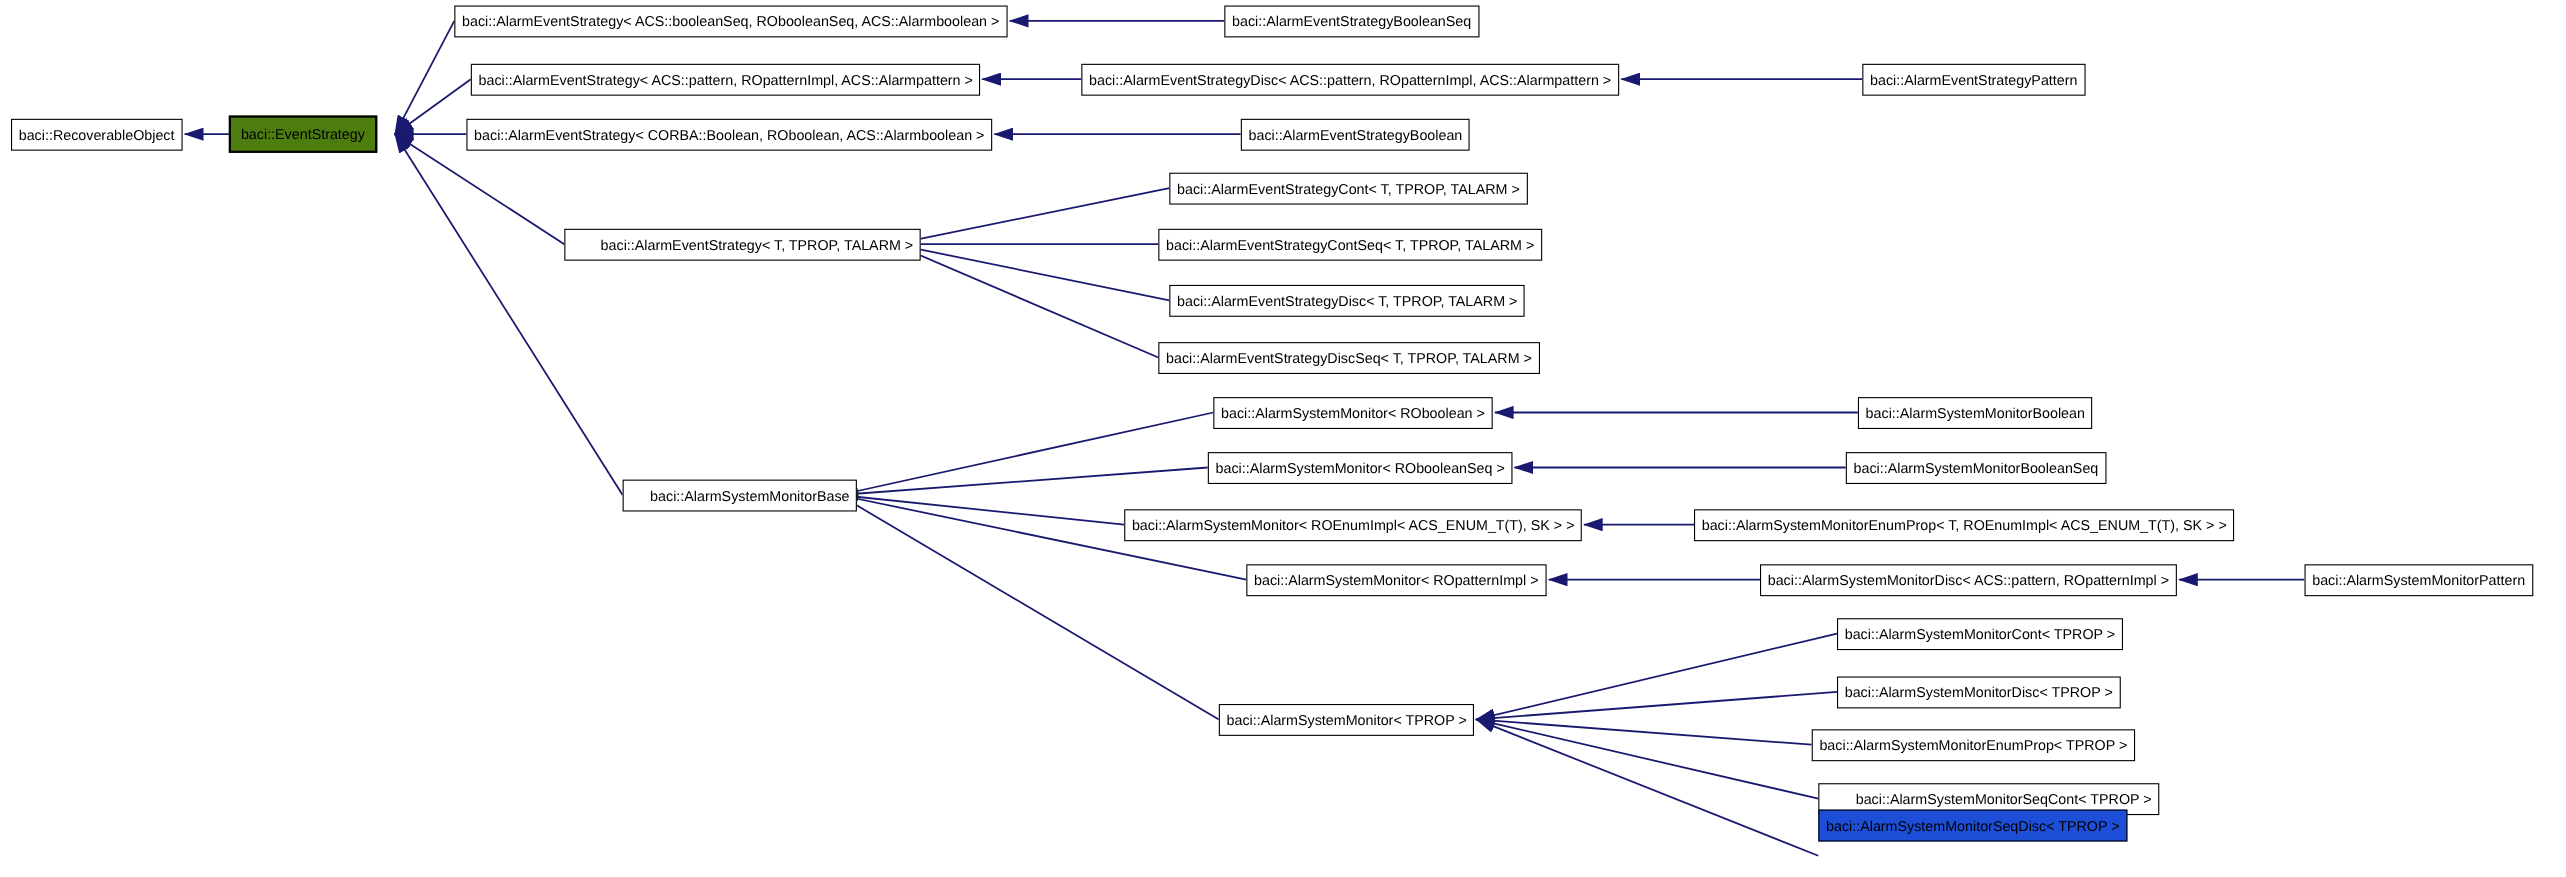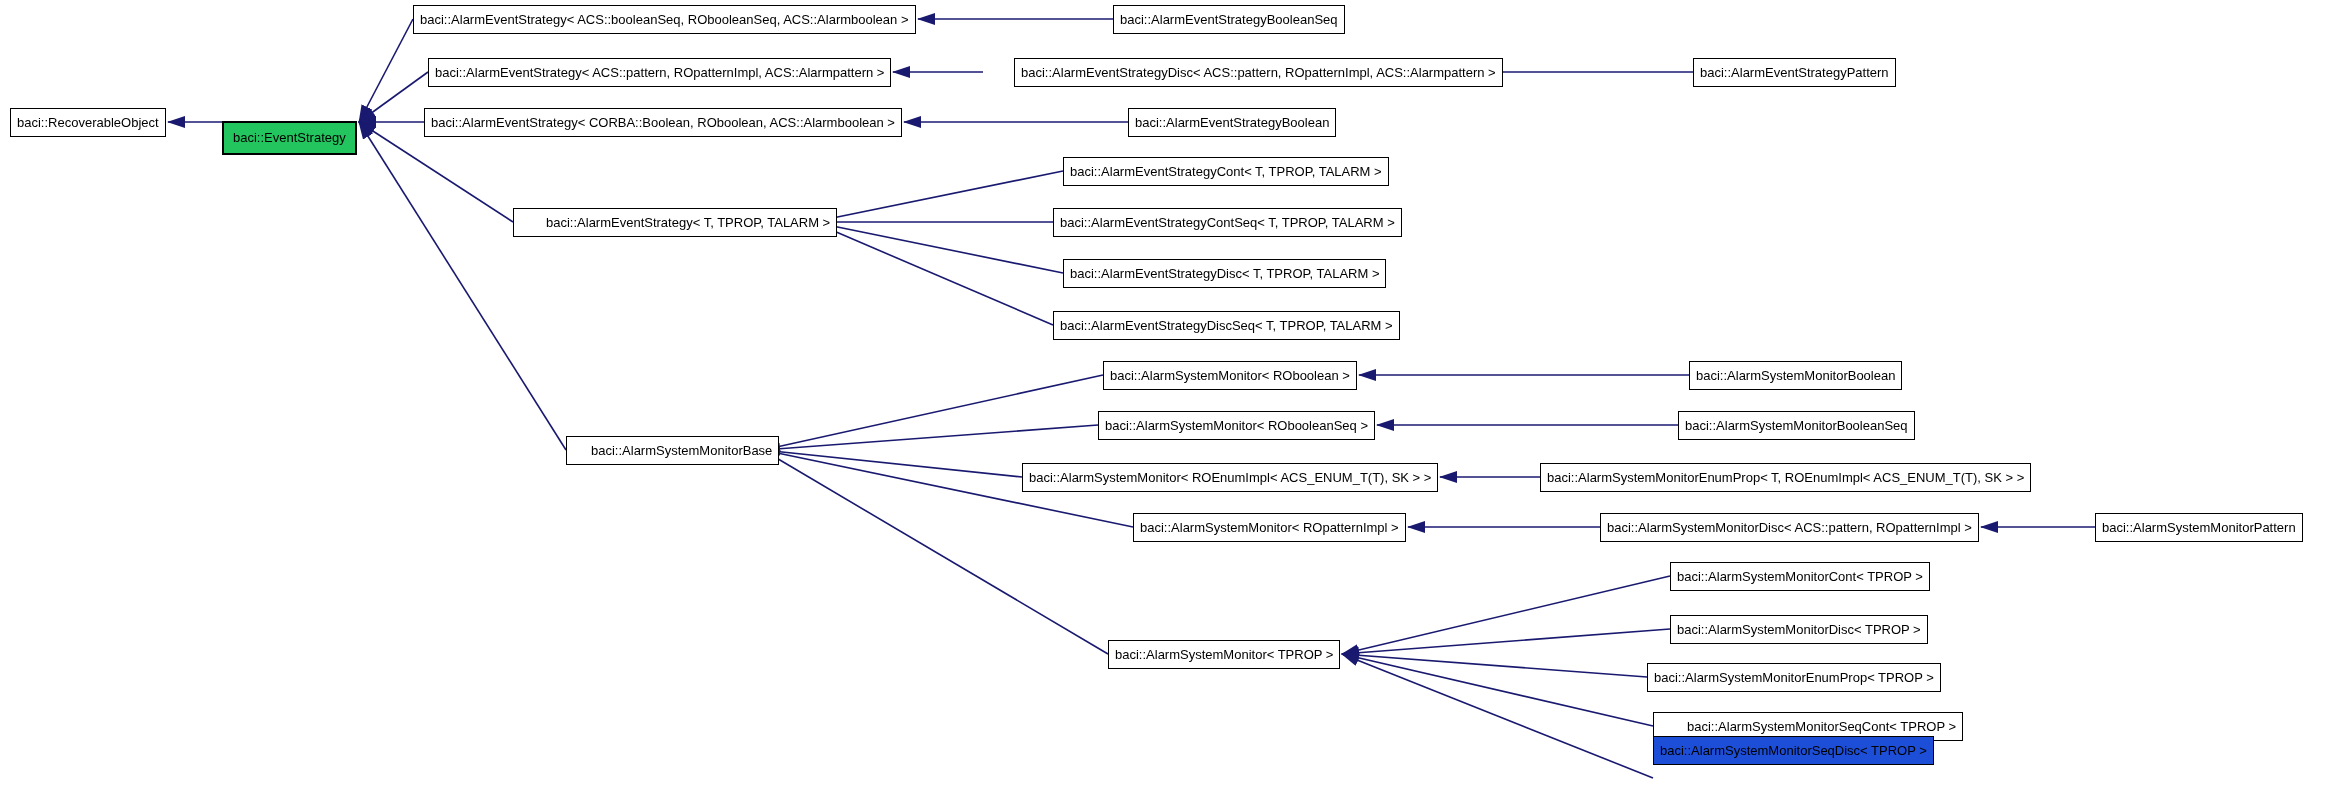--- a/index.html
+++ b/index.html
@@ -80,25 +80,25 @@
       <line x1="1600" y1="527" x2="1408" y2="527" stroke="#191970" stroke-width="1.6" marker-end="url(#arrowhead)"></line>
       <line x1="2095" y1="527" x2="1981" y2="527" stroke="#191970" stroke-width="1.6" marker-end="url(#arrowhead)"></line>
       <line x1="1670" y1="576" x2="1342" y2="654" stroke="#191970" stroke-width="1.6" marker-end="url(#arrowhead)"></line>
       <line x1="1670" y1="629" x2="1342" y2="654" stroke="#191970" stroke-width="1.6" marker-end="url(#arrowhead)"></line>
       <line x1="1647" y1="677" x2="1342" y2="654" stroke="#191970" stroke-width="1.6" marker-end="url(#arrowhead)"></line>
       <line x1="1653" y1="726" x2="1342" y2="654" stroke="#191970" stroke-width="1.6" marker-end="url(#arrowhead)"></line>
       <line x1="1653" y1="778" x2="1342" y2="654" stroke="#191970" stroke-width="1.6" marker-end="url(#arrowhead)"></line>
     </svg>
 
 <div class="node" style="left: 10px; background: rgb(255, 255, 255); border-color: rgb(0, 0, 0); top: 108px;">baci::RecoverableObject</div>
-    <div class="node hl" style="left: 222px; background: #22c55e; border-color: rgb(0, 0, 0); top: 105px; margin-top: 16px;">baci::EventStrategy</div>
+    <div class="node hl" style="left: 208px; background: #4d7c0f; border-color: rgb(0, 0, 0); top: 105px;">baci::EventStrategy</div>
     <div class="node" style="left: 413px; background: rgb(255, 255, 255); border-color: rgb(0, 0, 0); top: 5px;">baci::AlarmEventStrategy&lt; ACS::booleanSeq, RObooleanSeq, ACS::Alarmboolean &gt;</div>
     <div class="node" style="left: 1113px; background: rgb(255, 255, 255); border-color: rgb(0, 0, 0); top: 5px;">baci::AlarmEventStrategyBooleanSeq</div>
     <div class="node" style="left: 428px; background: rgb(255, 255, 255); border-color: rgb(0, 0, 0); top: 58px;">baci::AlarmEventStrategy&lt; ACS::pattern, ROpatternImpl, ACS::Alarmpattern &gt;</div>
-    <div class="node" style="left: 983px; background: rgb(255, 255, 255); border-color: rgb(0, 0, 0); top: 58px; margin-left: 31px;">baci::AlarmEventStrategyDisc&lt; ACS::pattern, ROpatternImpl, ACS::Alarmpattern &gt;</div>
+    <div class="node" style="left: 983px; background: rgb(255, 255, 255); border-color: rgb(0, 0, 0); top: 58px;">baci::AlarmEventStrategyDisc&lt; ACS::pattern, ROpatternImpl, ACS::Alarmpattern &gt;</div>
     <div class="node" style="left: 1693px; background: rgb(255, 255, 255); border-color: rgb(0, 0, 0); top: 58px;">baci::AlarmEventStrategyPattern</div>
     <div class="node" style="left: 424px; background: rgb(255, 255, 255); border-color: rgb(0, 0, 0); top: 108px;">baci::AlarmEventStrategy&lt; CORBA::Boolean, ROboolean, ACS::Alarmboolean &gt;</div>
     <div class="node" style="left: 1128px; background: rgb(255, 255, 255); border-color: rgb(0, 0, 0); top: 108px;">baci::AlarmEventStrategyBoolean</div>
     <div class="node" style="left: 513px; background: rgb(255, 255, 255); border-color: rgb(0, 0, 0); top: 208px; padding-left: 32px;">baci::AlarmEventStrategy&lt; T, TPROP, TALARM &gt;</div>
     <div class="node" style="left: 1063px; background: rgb(255, 255, 255); border-color: rgb(0, 0, 0); top: 157px;">baci::AlarmEventStrategyCont&lt; T, TPROP, TALARM &gt;</div>
     <div class="node" style="left: 1053px; background: rgb(255, 255, 255); border-color: rgb(0, 0, 0); top: 208px;">baci::AlarmEventStrategyContSeq&lt; T, TPROP, TALARM &gt;</div>
     <div class="node" style="left: 1063px; background: rgb(255, 255, 255); border-color: rgb(0, 0, 0); top: 259px;">baci::AlarmEventStrategyDisc&lt; T, TPROP, TALARM &gt;</div>
     <div class="node" style="left: 1053px; background: rgb(255, 255, 255); border-color: rgb(0, 0, 0); top: 311px;">baci::AlarmEventStrategyDiscSeq&lt; T, TPROP, TALARM &gt;</div>
     <div class="node" style="left: 566px; background: rgb(255, 255, 255); border-color: rgb(0, 0, 0); top: 436px; padding-left: 24px;">baci::AlarmSystemMonitorBase</div>
     <div class="node" style="left: 1103px; background: rgb(255, 255, 255); border-color: rgb(0, 0, 0); top: 361px;">baci::AlarmSystemMonitor&lt; ROboolean &gt;</div>

